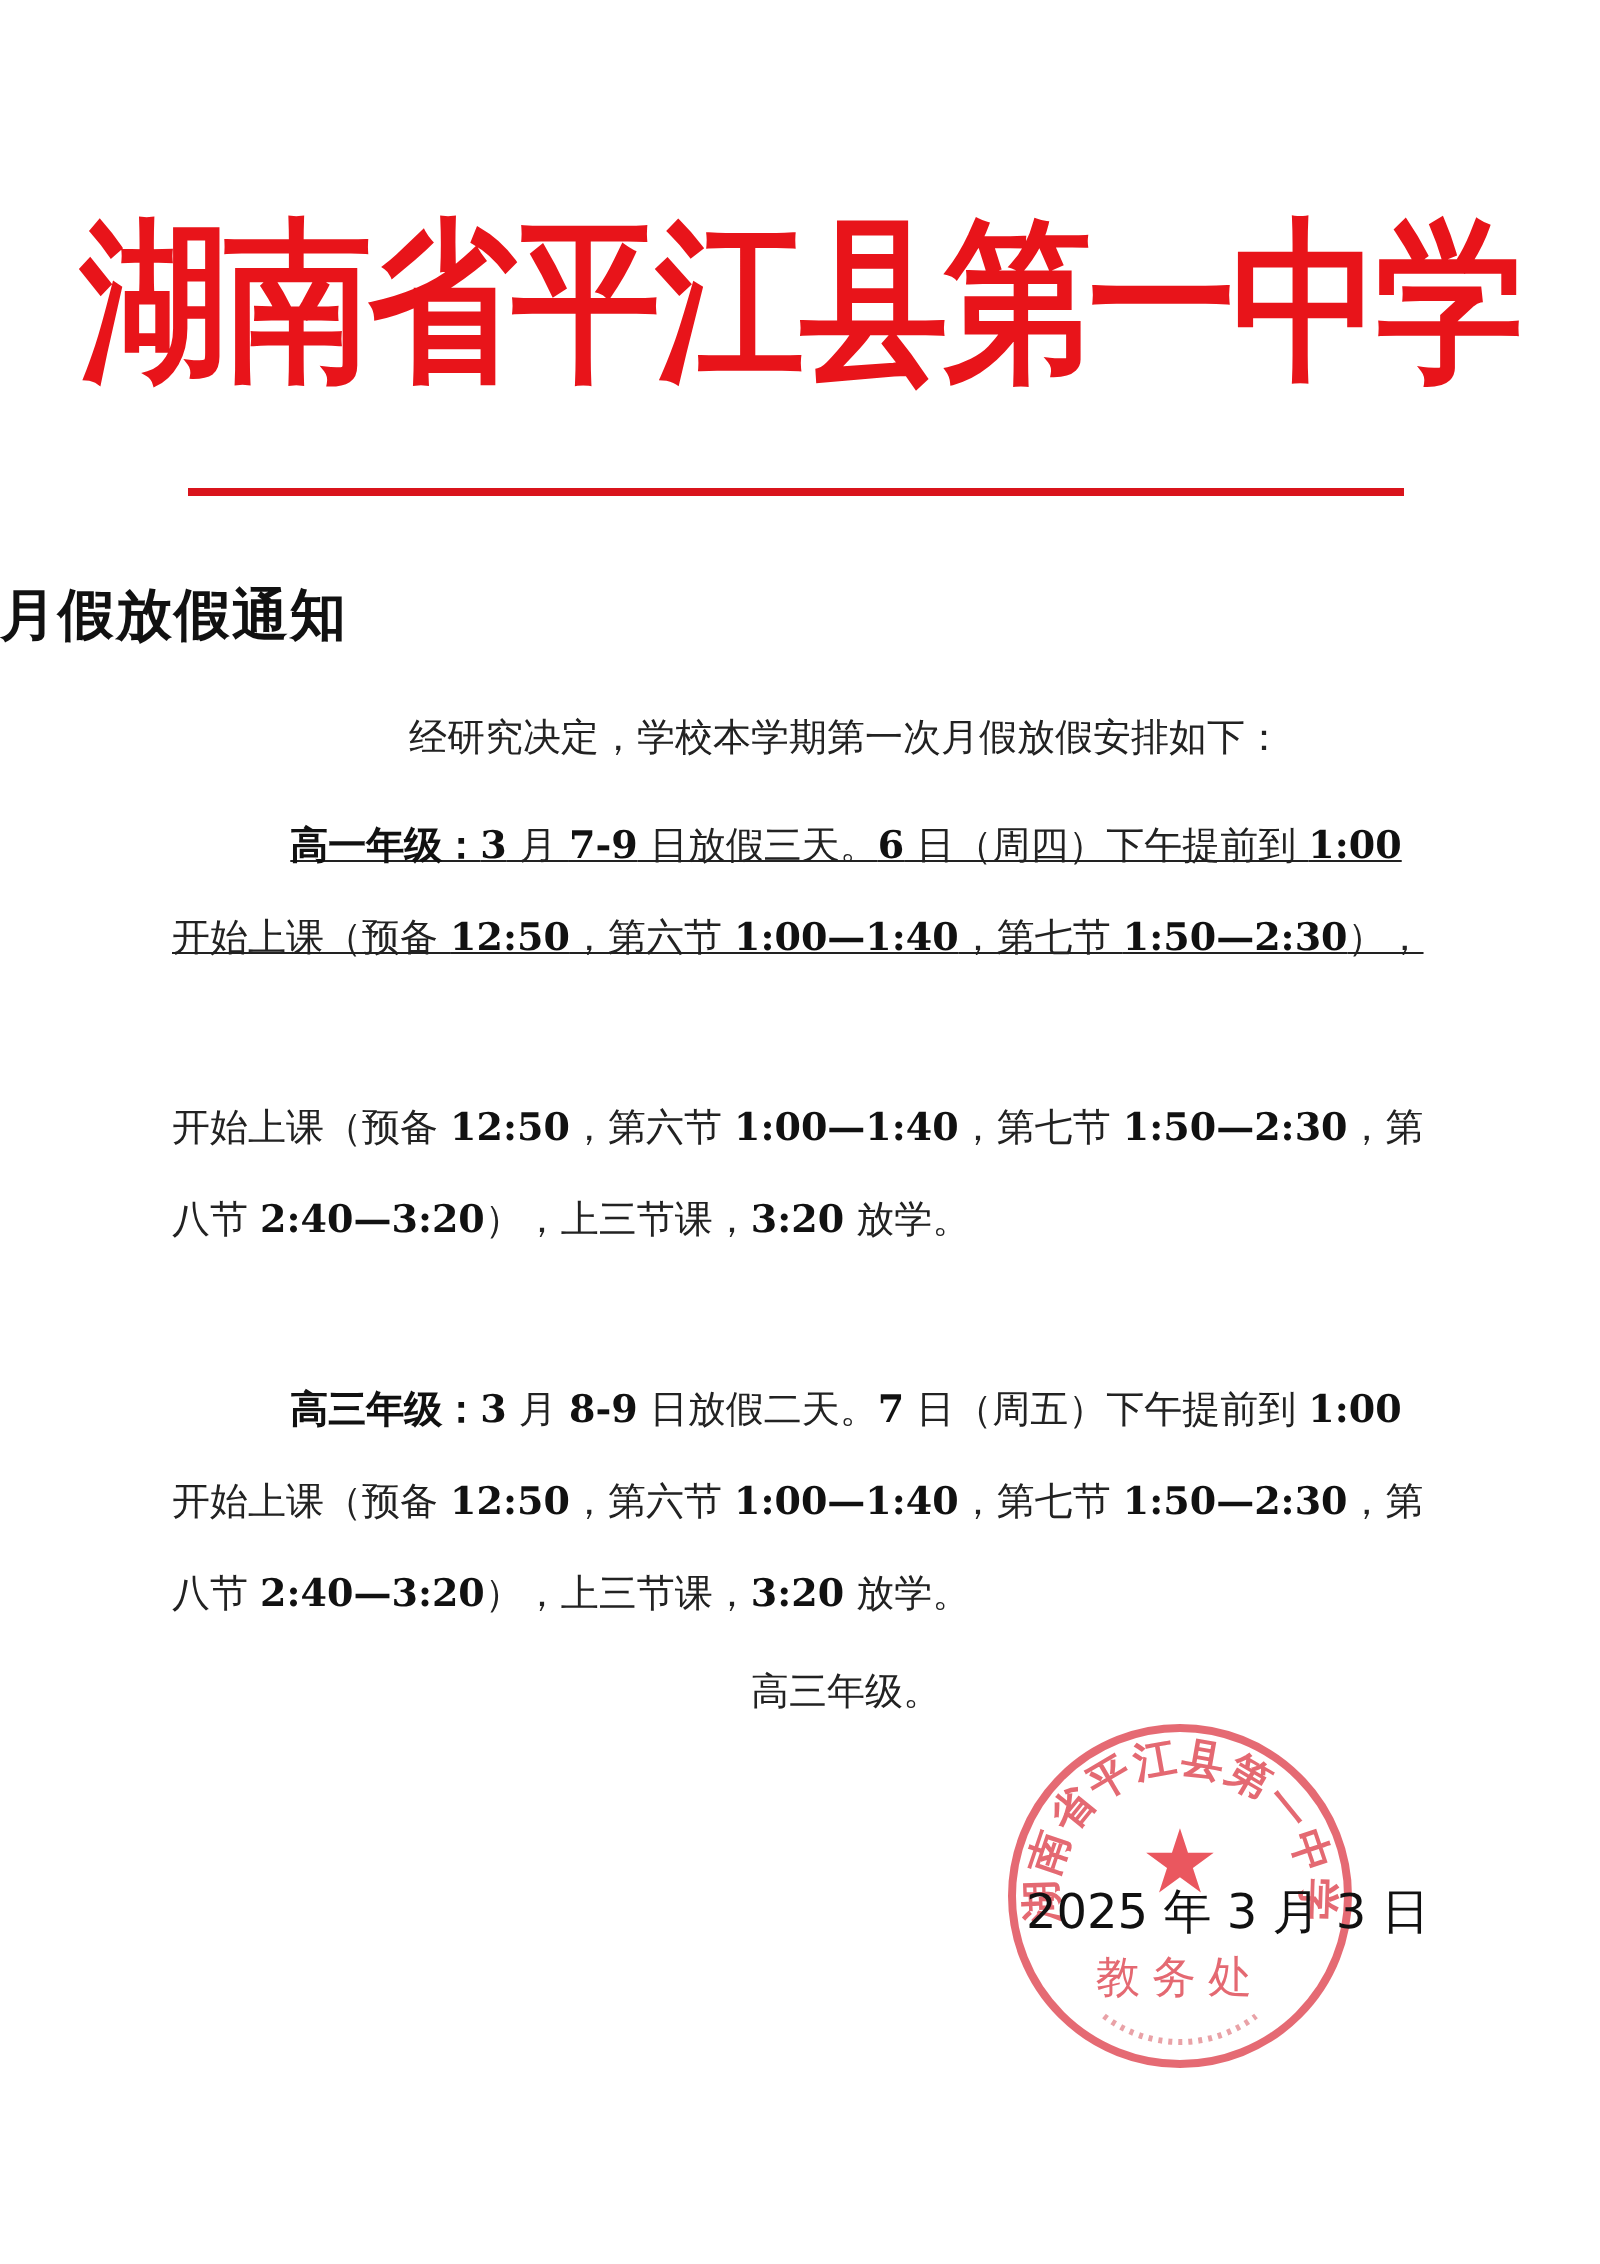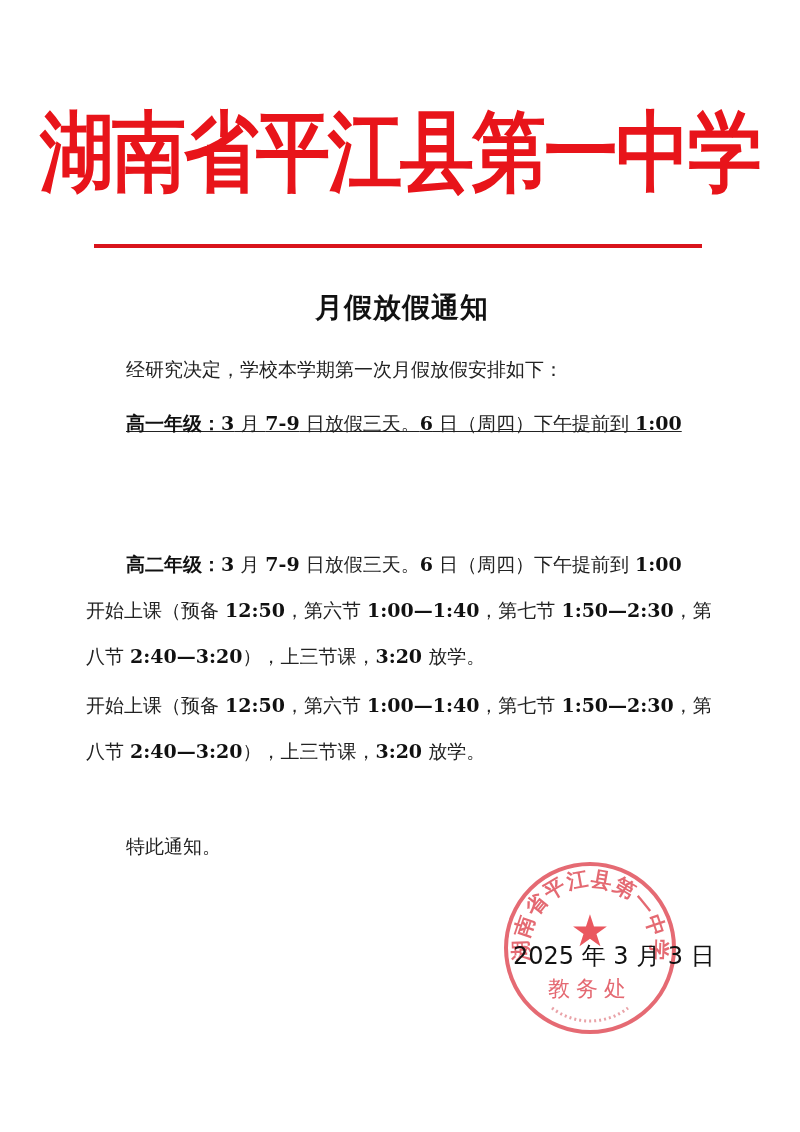--- a/index.html
+++ b/index.html
@@ -3,26 +3,26 @@
 <meta charset="utf-8">
 <style>
   html, body { margin: 0; padding: 0; background: #ffffff; }
   body { width: 800px; height: 1132px; position: relative; overflow: hidden;
          font-family: "DejaVu Serif", "Liberation Serif", serif; color: #111; }
   .masthead { position: absolute; left: 0; top: 108px; width: 800px; text-align: center;
               font-family: "DejaVu Serif", "Liberation Serif", serif; font-weight: bold;
               font-size: 74px; color: #e8141a; letter-spacing: -2px; transform: scaleY(1.18);
               transform-origin: top center; line-height: 1; }
   .rule { position: absolute; left: 94px; top: 244px; width: 608px; height: 4px; background: #d9141c; }
-  .title { position: absolute; left: 0; width: 708px; top: 289px; text-align: center;
+  .title { position: absolute; left: 0; width: 708px; top: 289px; text-align: left;
            font-family: "DejaVu Sans", "Liberation Sans", sans-serif; font-weight: bold;
-           font-size: 28px; color: #111; letter-spacing: 1px; padding-left: 48px; }
+           font-size: 28px; color: #111; letter-spacing: 1px; }
   .para { position: absolute; left: 86px; width: 634px; font-size: 19px; line-height: 46px; color: #222; }
   .line { white-space: nowrap; display: block; }
-  .indent { padding-left: 40px; }
+  .indent { padding-left: 40px; text-align: center; }
   b { font-weight: bold; color: #111; }
   .seal { position: absolute; left: 500px; top: 858px; width: 180px; height: 180px; }
   .date { position: absolute; left: 513px; top: 940px; font-family: "DejaVu Sans", "Liberation Sans", sans-serif;
           font-size: 24px; color: #111; white-space: nowrap; }
 </style>
 </head>
 <body>
 
 <div class="masthead">湖南省平江县第一中学</div>
 <div class="rule"></div>
@@ -30,45 +30,48 @@
 <div class="title">月假放假通知</div>
 
 <div class="para" style="top:346px;">
   <span class="line indent">经研究决定，学校本学期第一次月假放假安排如下：</span>
 </div>
 
 <div class="para" style="top:400px;text-decoration:underline;">
   <span class="line indent">
     <b>高一年级：</b><b>3</b><span> 月 </span><b>7-9</b><span> 日放假三天。</span><b>6</b><span> 日（周四）下午提前到 </span><b>1:00</b>
   </span>
+  <span class="line">
+    <span>开始上课（预备 </span><b>12:50</b><span>，第六节 </span><b>1:00—1:40</b><span>，第七节 </span><b>1:50—2:30</b><span>），</span>
+  </span>
 </div>
 
 <div class="para" style="top:541px;">
+  <span class="line">
+    <span>开始上课（预备 </span><b>12:50</b><span>，第六节 </span><b>1:00—1:40</b><span>，第七节 </span><b>1:50—2:30</b><span>，第</span>
+  </span>
+  <span class="line">
+    <span>八节 </span><b>2:40—3:20</b><span>），上三节课，</span><b>3:20</b><span> 放学。</span>
+  </span>
+</div>
+
+<div class="para" style="top:682px;">
   <span class="line indent">
-    <b>高二年级：</b><b>3</b><span> 月 </span><b>7-9</b><span> 日放假三天。</span><b>6</b><span> 日（周四）下午提前到 </span><b>1:00</b>
+    <b>高三年级：</b><b>3</b><span> 月 </span><b>8-9</b><span> 日放假二天。</span><b>7</b><span> 日（周五）下午提前到 </span><b>1:00</b>
   </span>
   <span class="line">
     <span>开始上课（预备 </span><b>12:50</b><span>，第六节 </span><b>1:00—1:40</b><span>，第七节 </span><b>1:50—2:30</b><span>，第</span>
   </span>
   <span class="line">
     <span>八节 </span><b>2:40—3:20</b><span>），上三节课，</span><b>3:20</b><span> 放学。</span>
   </span>
 </div>
 
-<div class="para" style="top:682px;">
-  <span class="line">
-    <span>开始上课（预备 </span><b>12:50</b><span>，第六节 </span><b>1:00—1:40</b><span>，第七节 </span><b>1:50—2:30</b><span>，第</span>
-  </span>
-  <span class="line">
-    <span>八节 </span><b>2:40—3:20</b><span>），上三节课，</span><b>3:20</b><span> 放学。</span>
-  </span>
-</div>
-
 <div class="para" style="top:823px;">
-  <span class="line indent">特此通知。</span>
+  <span class="line indent">高三年级。</span>
 </div>
 
 <svg class="seal" viewBox="0 0 180 180">
   <defs>
     <path id="sealArc" d="M 32 112 A 62 62 0 1 1 148 112"></path>
   </defs>
   <circle cx="90" cy="90" r="84" fill="none" stroke="#e0505a" stroke-width="4" opacity="0.85"></circle>
   <text font-size="21" fill="#e0505a" opacity="0.85" font-family="DejaVu Serif, serif" font-weight="bold" letter-spacing="1">
     <textPath href="#sealArc" startOffset="50%" text-anchor="middle">湖南省平江县第一中学</textPath>
   </text>

